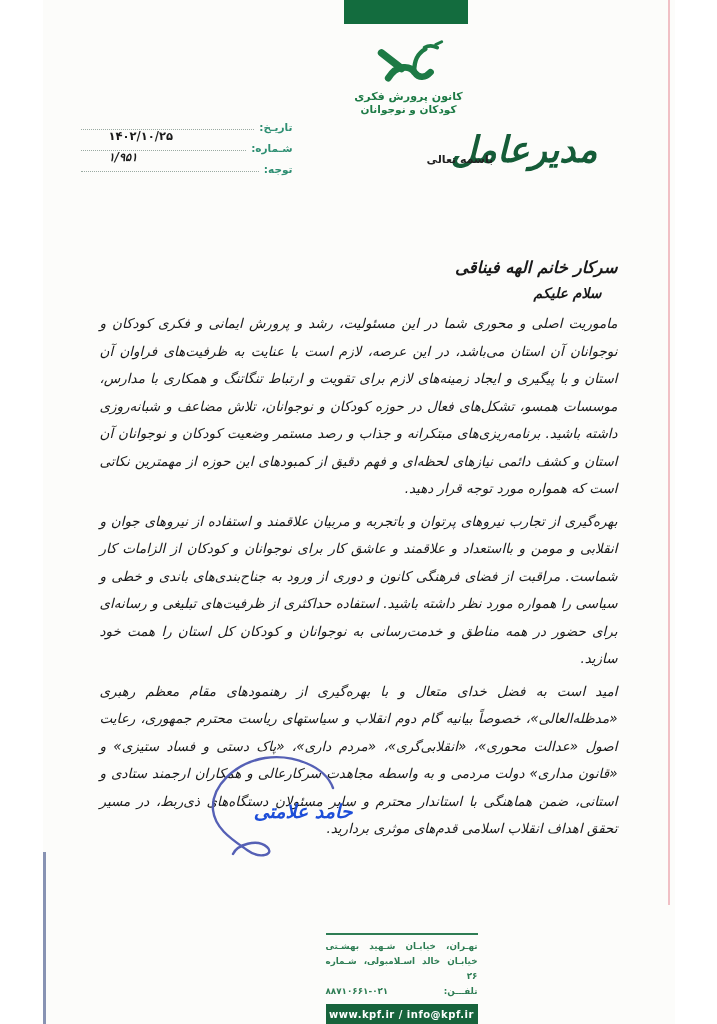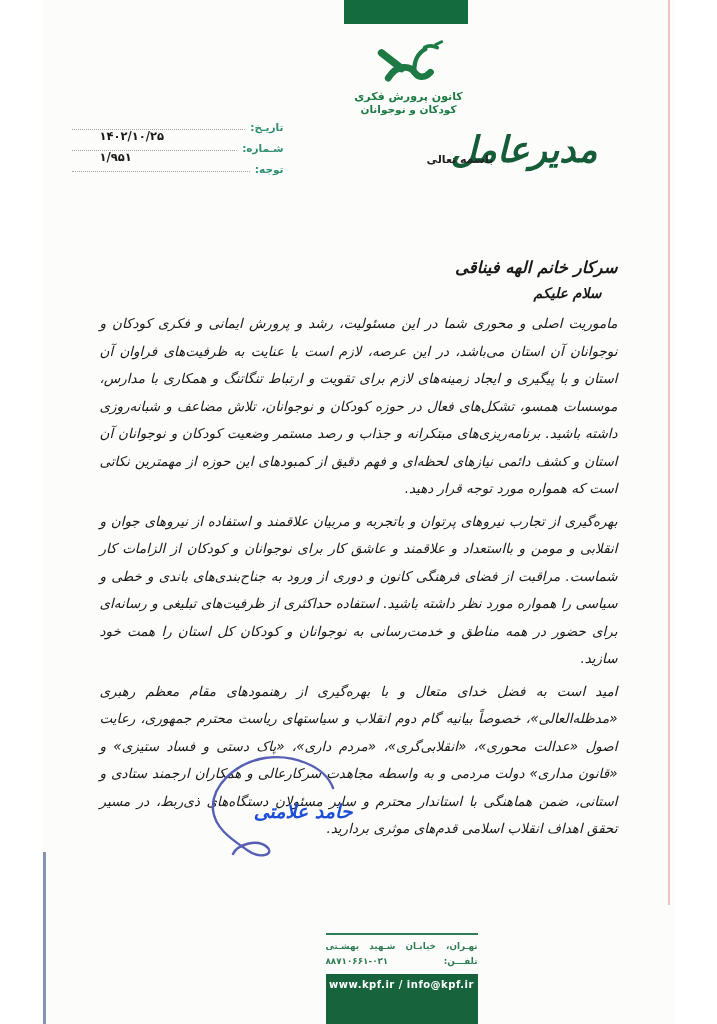--- a/index.html
+++ b/index.html
@@ -14,27 +14,27 @@
   .logo svg { display:block; margin:0 auto; }
   .org1 { font-size:11px; font-weight:bold; line-height:13px; }
   .org2 { font-size:10.5px; font-weight:bold; line-height:12px; }
   .role {
     position:absolute; right:77px; top:128px; color:#155c38;
     font-size:36px; font-weight:bold; font-style:italic; direction:rtl;
     font-family:"DejaVu Serif", serif;
   }
   .basmala { position:absolute; left:384px; top:153px; font-size:11px; font-weight:bold; color:#222; direction:rtl; }
   
-  .fields { position:absolute; left:29px; top:112px; width:212px; direction:rtl; font-size:10.5px; color:#2f8f73; }
+  .fields { position:absolute; left:38px; top:112px; width:212px; direction:rtl; font-size:10.5px; color:#2f8f73; }
   .field-row { display:flex; align-items:flex-end; height:21px; }
   .field-label { font-weight:bold; white-space:nowrap; }
   .leader { flex:1; border-bottom:1px dotted #9aaaa2; margin:0 5px 3px 0; }
   .fvalue { position:absolute; color:#1b1b1b; font-size:11.5px; font-weight:bold; direction:rtl; letter-spacing:.5px; }
   .fvalue.date { left:28px; top:17px; }
-  .fvalue.num  { left:28px; top:38px; }
+  .fvalue.num  { left:28px; top:38px;font-style:italic; }
   
   .body { position:absolute; right:57px; left:57px; top:211px; direction:rtl; color:#191919;margin-top:44px; }
   .addressee { font-size:16.5px; font-weight:bold; font-style:italic; line-height:26px; margin-bottom:4px; }
   .salutation { font-size:14px; font-weight:bold; font-style:italic; margin:0 16px 9px 0; }
   .body p { font-size:13.5px; font-style:italic; line-height:27.5px; text-align:justify; margin:0 0 5px; }
   
   .signature { position:absolute; left:140px; top:750px; width:212px; height:130px; }
   .signature svg { position:absolute; left:0; top:0; }
   .sig-name { position:absolute; right:42px; top:50px; font-size:19px; font-weight:bold; font-style:italic; color:#1d4ed8; direction:rtl; }
   
@@ -103,20 +103,21 @@
   <div class="signature">
     <svg width="212" height="130" viewBox="0 0 212 130">
       <path d="M150 38 C142 16 110 4 82 8 C52 13 28 36 30 60 C32 79 50 90 64 100 C78 110 92 104 84 97 C74 88 54 95 50 104" fill="none" stroke="#5560b5" stroke-width="2.4" stroke-linecap="round"></path>
     </svg>
     <div class="sig-name">حامد علامتی</div>
   </div>
 
   <div class="footer">
     <div class="footer-rule"></div>
     <div class="addr">تهـران، خیابـان شـهید بهشـتی</div>
+    <div class="addr">خیابـان خالد اسـلامبولی، شـماره ۲۶</div>
     <div class="addr phone">تلفـــن: ۰۲۱-۸۸۷۱۰۶۶۱</div>
     <div class="url-box">www.kpf.ir / info@kpf.ir</div>
   </div>
 
   <div class="edge-right"></div>
   <div class="edge-left"></div>
 
 </div>
 
 </body></html>

